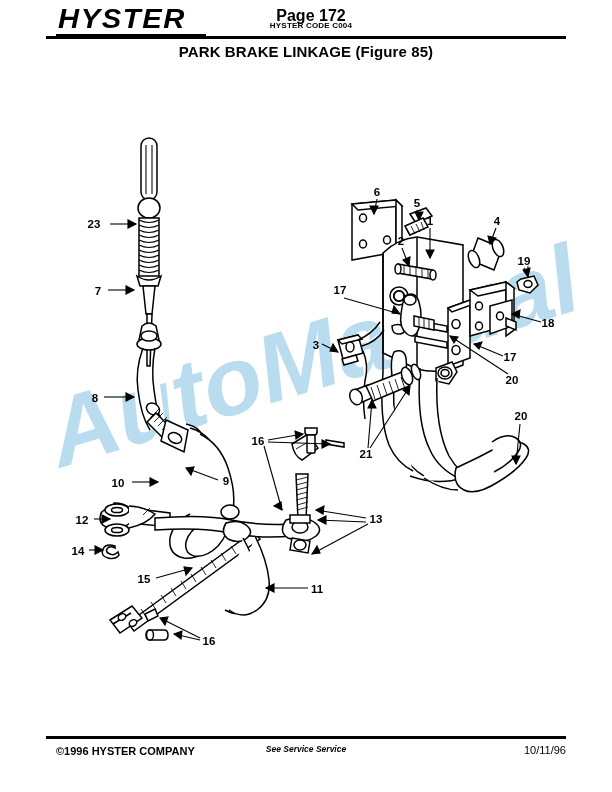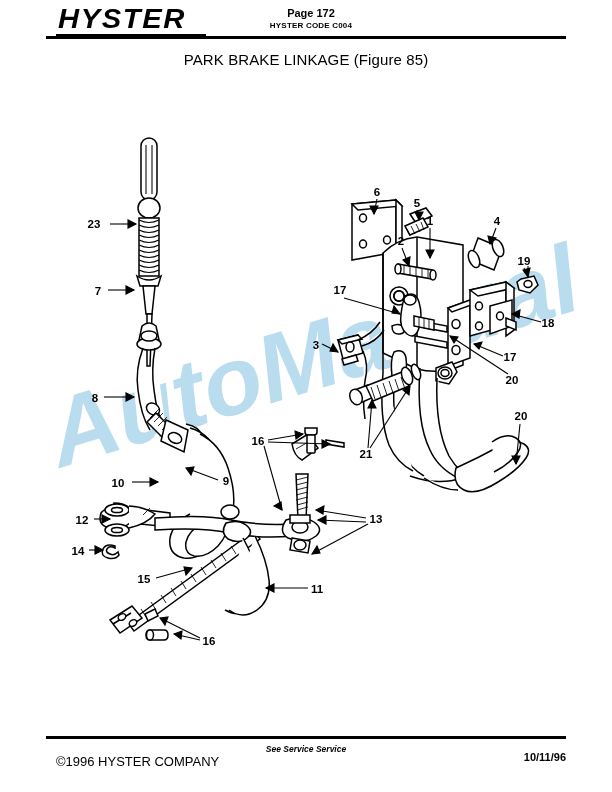--- a/index.html
+++ b/index.html
@@ -17,41 +17,41 @@
   .brand{
     position:absolute;left:58px;top:4px;
     font-size:27px;font-weight:bold;font-style:italic;
     letter-spacing:1.5px;
     font-family:"Liberation Sans","DejaVu Sans",sans-serif;
     transform:scaleX(1.08);transform-origin:left center;
   }
   .brand-rule{position:absolute;left:56px;top:34px;width:150px;height:3px;background:#000;}
   .page-no{
     position:absolute;left:246px;top:7px;width:130px;text-align:center;
-    font-size:11px;font-weight:bold;
+    font-size:16px;font-weight:bold;
   }
   .serial{
     position:absolute;left:246px;top:21px;width:130px;text-align:center;
     font-size:8px;font-weight:bold;letter-spacing:.2px;
   }
   .head-rule{position:absolute;left:46px;top:36px;width:520px;height:2.6px;background:#000;}
   .fig-title{
-    position:absolute;left:0;top:51px;width:612px;text-align:center;
-    font-size:15px;font-weight:normal;letter-spacing:.1px;
+    position:absolute;left:0;top:43px;width:612px;text-align:center;
+    font-size:15px;font-weight:bold;letter-spacing:.1px;
   }
 
   
   .foot-rule{position:absolute;left:46px;top:736px;width:520px;height:2.6px;background:#000;}
   .foot{position:absolute;left:0;top:742px;width:612px;height:30px;}
-  .copy{position:absolute;left:56px;top:12px;font-size:13px;font-weight:normal;}
+  .copy{position:absolute;left:56px;top:3px;font-size:11px;font-weight:bold;}
   .svc{
     position:absolute;left:206px;top:2px;width:200px;text-align:center;
     font-size:8.5px;font-style:italic;font-weight:bold;line-height:11px;
   }
-  .date{position:absolute;right:46px;top:2px;font-size:11px;font-weight:bold;margin-top:7px;}
+  .date{position:absolute;right:46px;top:2px;font-size:11px;font-weight:normal;}
 
   
   .diagram{position:absolute;left:0;top:68px;width:612px;height:660px;}
   svg{display:block;}
   .wm{font-family:"Liberation Sans","DejaVu Sans",sans-serif;font-style:italic;font-weight:bold;fill:#b9dcef;}
   .cal{font-family:"Liberation Sans","DejaVu Sans",sans-serif;font-size:11.5px;font-weight:bold;fill:#000;}
   .ln{stroke:#000;stroke-width:1.05;fill:none;}
   .pt2{stroke:#000;stroke-width:1.5;fill:#fff;}
   .sol{fill:#000;stroke:none;}
   .thin{stroke:#000;stroke-width:.85;fill:none;}

